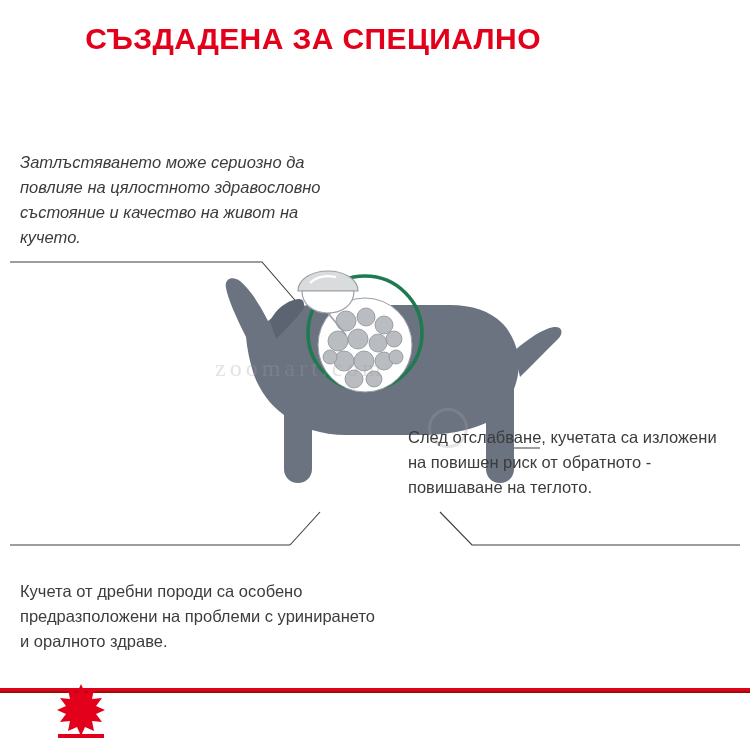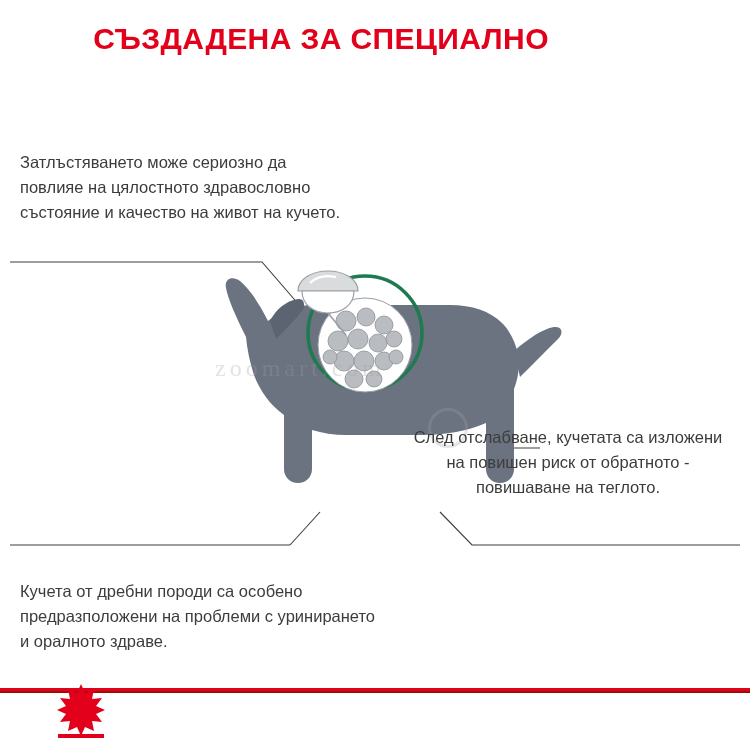--- a/index.html
+++ b/index.html
@@ -19,21 +19,21 @@
     position: relative;
     width: 750px;
     height: 750px;
     box-sizing: border-box;
   }
 
   
   .headline {
     position: absolute;
     top: 20px;
-    left: 12px;
+    left: 4px;
     width: 618px;
     text-align: center;
     color: #e2001a;
     font-weight: bold;
     font-size: 30px;
     line-height: 38px;
     letter-spacing: 0.4px;
   }
   .headline .line {
     display: block;
@@ -45,26 +45,27 @@
     position: absolute;
     color: #3c3c3b;
     font-size: 16.5px;
     line-height: 25px;
   }
   .callout.tl {
     top: 150px;
     left: 20px;
     width: 330px;
     text-align: left;
+    font-style: italic;
   }
   .callout.br {
     top: 425px;
     right: 22px;
     width: 320px;
-    text-align: center;
+    text-align: left;
   }
   .callout.bl {
     top: 579px;
     left: 20px;
     width: 360px;
     text-align: left;
   }
 
   
   .connector {

